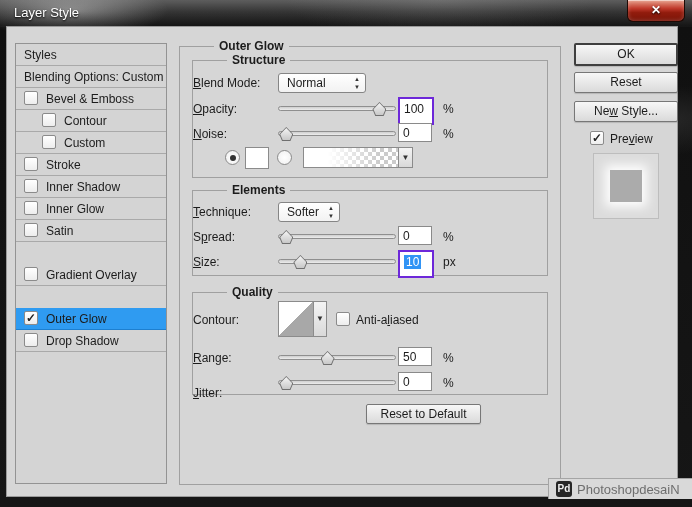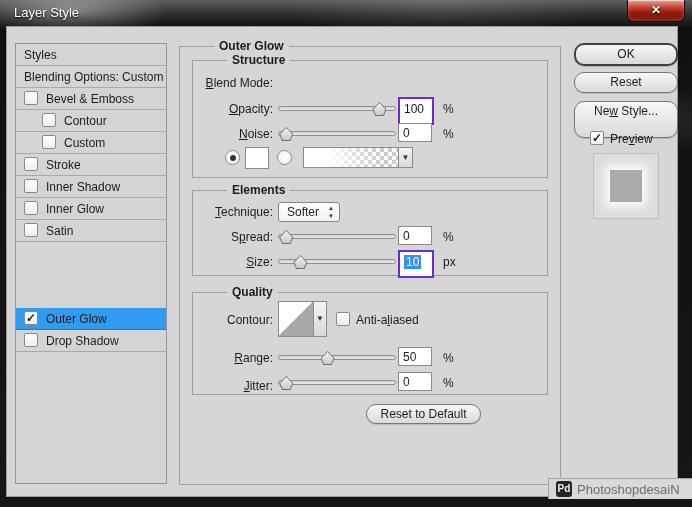--- a/index.html
+++ b/index.html
@@ -34,21 +34,21 @@
     background:linear-gradient(#ffffff,#ededed);box-sizing:border-box;text-align:center;
     font-size:12px;line-height:12px;font-weight:bold;color:#222;}
   .cb.ind{left:26px;}
 
   
   .group{position:absolute;border:1px solid #a0a0a0;box-sizing:border-box;}
   .legend{position:absolute;top:-8px;background:#d6d6d6;padding:0 5px;font-weight:bold;white-space:nowrap;}
   #main-group{left:172px;top:19px;width:382px;height:439px;}
   #main-group>.legend{left:34px;}
 
-  .flabel{position:absolute;width:80px;text-align:right;white-space:nowrap;}
+  .flabel{position:absolute;width:80px;text-align:left;white-space:nowrap;}
   .unit{position:absolute;white-space:nowrap;}
   u{text-decoration:underline;}
 
   .combo{position:absolute;height:20px;border:1px solid #858585;border-radius:3px;background:linear-gradient(#ffffff,#f2f2f2);
     box-sizing:border-box;}
   .combo-text{position:absolute;left:8px;top:2px;}
   .combo-arrows{position:absolute;right:5px;top:1px;display:flex;flex-direction:column;align-items:center;
     font-size:6px;line-height:8px;color:#333;}
 
   .slider{position:absolute;height:12px;}
@@ -73,21 +73,21 @@
     background-image:
       linear-gradient(to right,#ffffff 0%,#ffffff 25%,rgba(255,255,255,0) 80%),
       linear-gradient(45deg,#cbcbcb 25%,transparent 25%,transparent 75%,#cbcbcb 75%),
       linear-gradient(45deg,#cbcbcb 25%,transparent 25%,transparent 75%,#cbcbcb 75%);
     background-size:100% 100%,8px 8px,8px 8px;background-position:0 0,0 0,4px 4px;}
   .mini-arrow-btn{position:absolute;border:1px solid #8b8b8b;box-sizing:border-box;background:linear-gradient(#f4f4f4,#d9d9d9);
     text-align:center;color:#333;}
   .contour-swatch{position:absolute;width:36px;height:36px;border:1px solid #8b8b8b;box-sizing:border-box;
     background:linear-gradient(to bottom right,#ffffff 49.6%,#a8a8a8 50%);}
 
-  .btn{position:absolute;border:1px solid #777;border-radius:10px;background:linear-gradient(#f7f7f7,#dadada);
+  .btn{position:absolute;border:1px solid #777;border-radius:2px;background:linear-gradient(#f7f7f7,#dadada);
     text-align:center;box-sizing:border-box;cursor:default;box-shadow:0 1px 1px rgba(0,0,0,.15);}
   .btn.default{border:2px solid #3f3f3f;}
 
   .preview-box{position:absolute;left:586px;top:126px;width:66px;height:66px;background:#dcdcdc;
     border:1px solid #bdbdbd;box-sizing:border-box;}
   .preview-inner{position:absolute;left:16px;top:16px;width:32px;height:32px;background:#ababab;
     box-shadow:0 0 10px 5px rgba(255,255,255,.95);}
 
   .watermark{position:absolute;left:548px;top:478px;width:144px;height:21px;background:#d9d9d9;
     border-top:1px solid #a5a5a5;border-left:1px solid #a5a5a5;box-sizing:border-box;}
@@ -136,36 +136,47 @@
         <span class="srow-label">Inner Glow</span>
       </div>
       <div class="srow" style="top:132px">
         <span class="cb"></span>
         <span class="srow-label">Inner Shadow</span>
       </div>
       <div class="srow" style="top:176px">
         <span class="cb"></span>
         <span class="srow-label">Satin</span>
       </div>
+      <div class="srow" style="top:220px">
+        <span class="cb"></span>
+        <span class="srow-label">Gradient Overlay</span>
+      </div>
       <div class="srow sel" style="top:264px">
         <span class="cb"><span>✓</span></span>
         <span class="srow-label">Outer Glow</span>
       </div>
       <div class="srow" style="top:286px">
         <span class="cb"></span>
         <span class="srow-label">Drop Shadow</span>
       </div>
     </div>
 
     <div class="group" id="main-group">
       <span class="legend">Outer Glow</span>
 
       <div class="group" style="left:12px;top:13px;width:356px;height:118px">
         <span class="legend" style="left:34px">Structure</span>
         <span class="flabel" style="left:0;top:15px"><u>B</u>lend Mode:</span>
+        <div class="combo" style="left:85px;top:12px;width:88px">
+          <span class="combo-text">Normal</span>
+          <span class="combo-arrows">
+            <span>▲</span>
+              <span>▼</span>
+          </span>
+        </div>
 
         <span class="flabel" style="left:0;top:41px"><u>O</u>pacity:</span>
         <div class="slider" style="left:85px;top:42px;width:118px">
           <div class="track"></div>
           <div class="thumb" style="left: 86%;">
               <i></i>
             </div>
         </div>
         <div class="valbox focused" style="left:205px;top:36px">
           <span>100</span>
@@ -244,21 +255,21 @@
           <div class="track"></div>
           <div class="thumb" style="left: 42%;">
               <i></i>
             </div>
         </div>
         <div class="valbox" style="left:205px;top:54px">
           <span>50</span>
         </div>
         <span class="unit" style="left:250px;top:58px">%</span>
 
-        <span class="flabel" style="left:0;top:86px"><u>J</u>itter:</span>
+        <span class="flabel" style="left:0;top:93px"><u>J</u>itter:</span>
         <div class="slider" style="left:85px;top:84px;width:118px">
           <div class="track"></div>
           <div class="thumb" style="left: 7%;">
               <i></i>
             </div>
         </div>
         <div class="valbox" style="left:205px;top:79px">
           <span>0</span>
         </div>
         <span class="unit" style="left:250px;top:83px">%</span>
@@ -268,21 +279,21 @@
         <span>Reset to Default</span>
       </div>
     </div>
 
     <div class="btn default" style="left:567px;top:16px;width:104px;height:23px;line-height:19px">
       <span>OK</span>
     </div>
     <div class="btn" style="left:567px;top:45px;width:104px;height:21px;line-height:19px">
       <span>Reset</span>
     </div>
-    <div class="btn" style="left:567px;top:74px;width:104px;height:37px;line-height:19px">
+    <div class="btn" style="left:567px;top:74px;width:104px;height:21px;line-height:19px">
       <span>Ne<u>w</u> Style...</span>
     </div>
     <span class="cb" style="left:583px;top:104px">
       <span>✓</span>
     </span>
     <span style="position:absolute;left:603px;top:105px">Pre<u>v</u>iew</span>
 
     <div class="preview-box">
       <div class="preview-inner"></div>
     </div>

